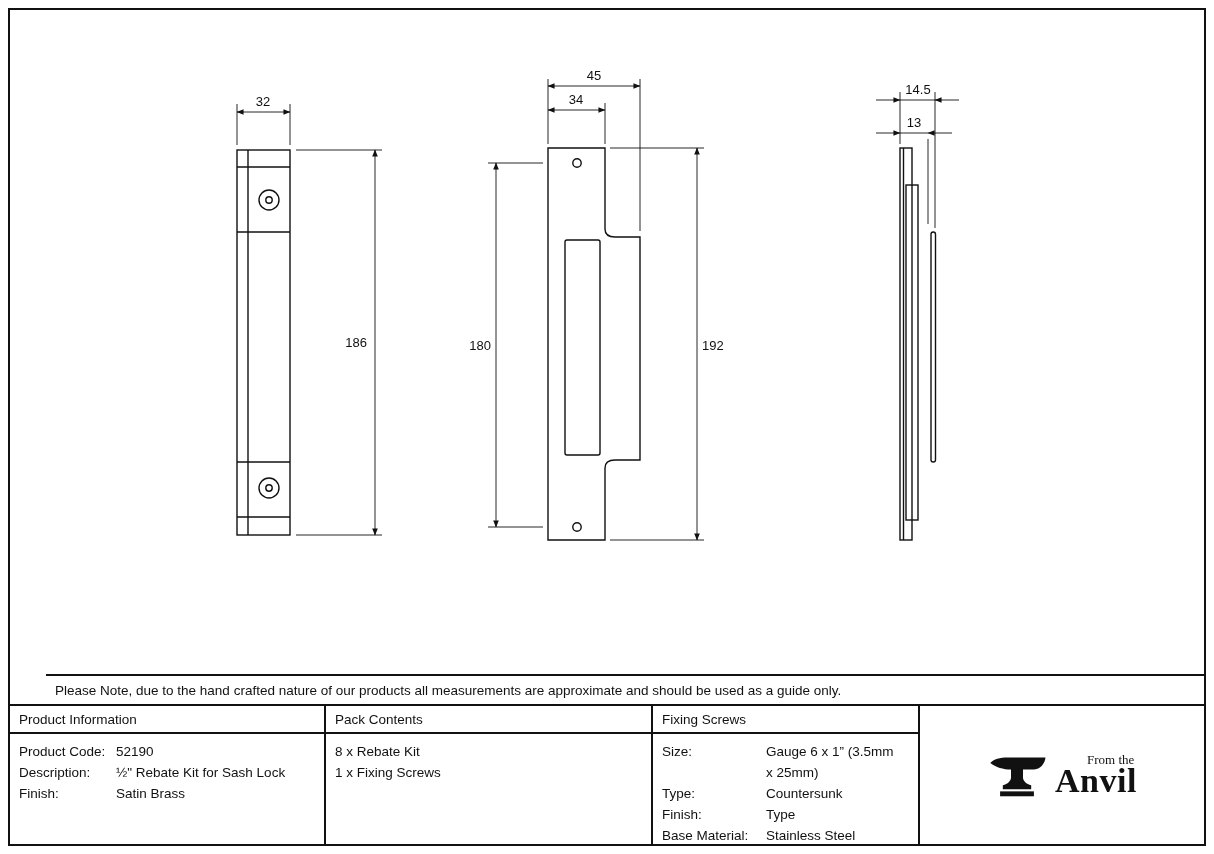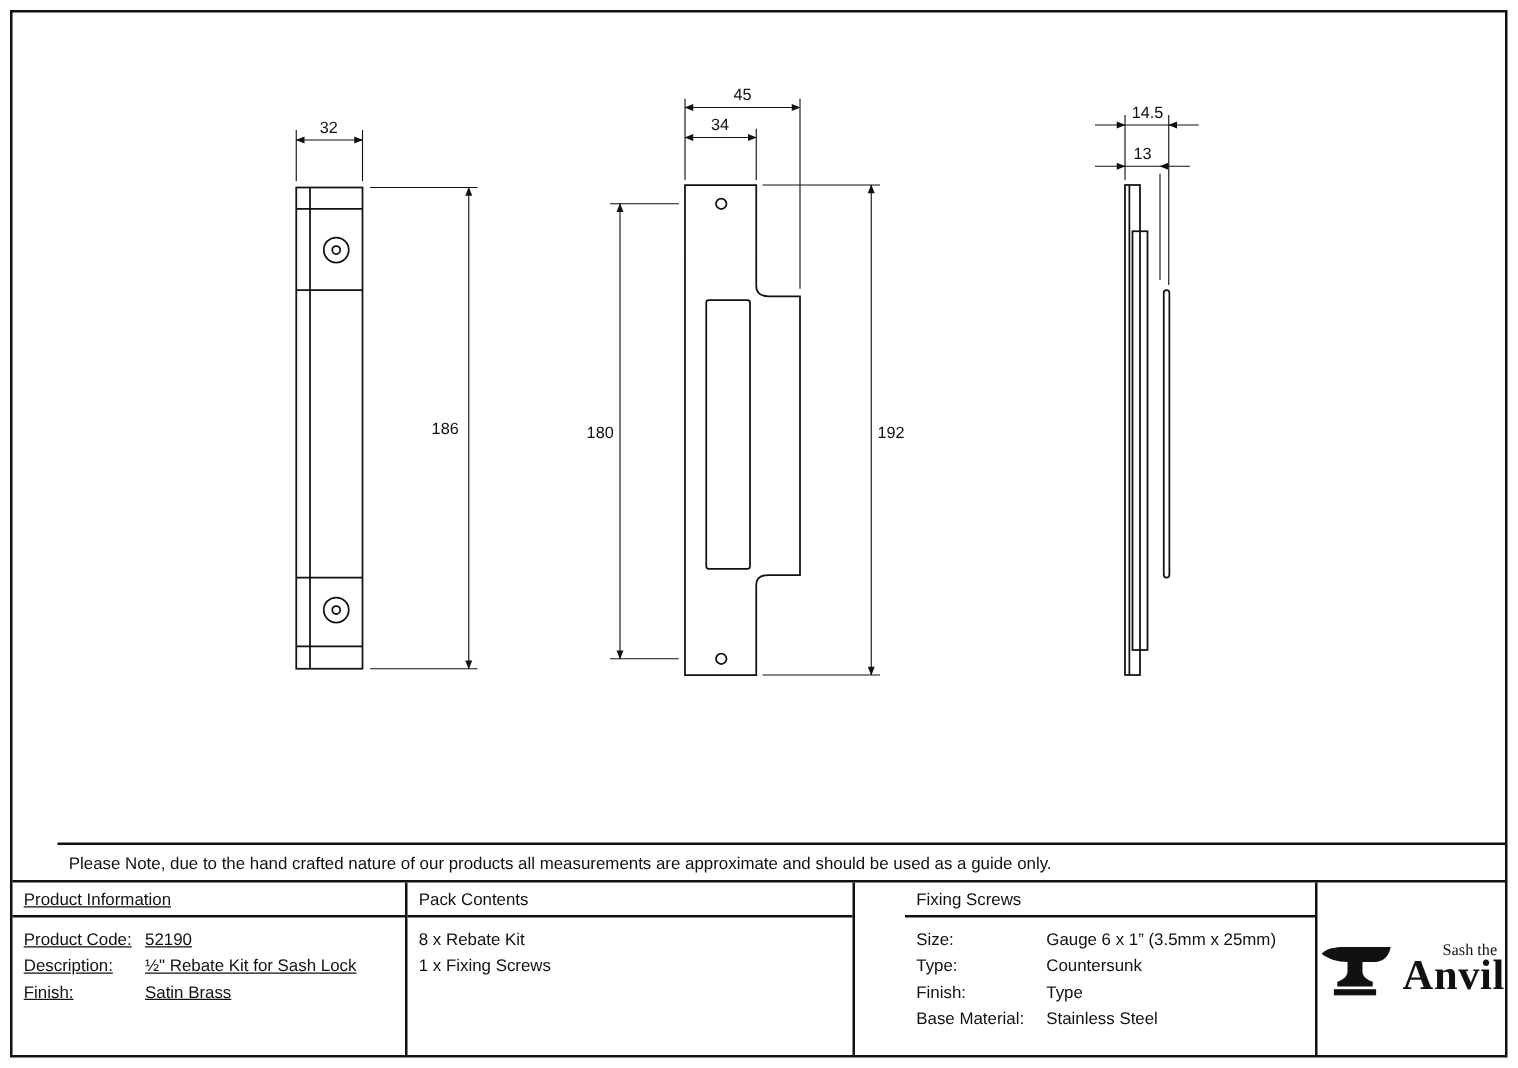--- a/index.html
+++ b/index.html
@@ -15,23 +15,23 @@
   .drawing-area { flex:1 1 auto; position:relative; overflow:hidden; }
   .drawing-area svg { display:block; }
   svg text { font:13px "Liberation Sans", sans-serif; fill:#111; stroke:none; }
 
   .note-bar {
     border-top:2px solid #111; height:30px; flex:0 0 30px;
     display:flex; align-items:center; padding-left:9px; font-size:13.5px;margin-left:36px;
   }
   .info-table { border-top:2px solid #111; height:140px; flex:0 0 140px; display:flex; }
   .col { border-right:2px solid #111; display:flex; flex-direction:column; }
-  .col-product { width:316px;text-decoration:underline; }
-  .col-pack { width:358px; }
-  .col-screws { width:330px;margin-left:40px; }
+  .col-product { width:316px; }
+  .col-pack { width:327px; }
+  .col-screws { width:267px; }
   .col-brand {
     border-right:none; flex:1 1 auto;
     display:flex; flex-direction:row; align-items:center; justify-content:center; gap:8px;
   }
   .col-header {
     border-bottom:2px solid #111; height:28px; flex:0 0 28px;
     display:flex; align-items:center; padding-left:9px; font-size:13.5px;
   }
   .col-body { padding:7px 20px 0 9px; font-size:13.5px; line-height:21px; }
   .kv-row { display:flex; }
@@ -192,20 +192,20 @@
           </div>
         </div>
       </div>
 
       <div class="col col-brand">
         <svg class="brand-anvil-icon" viewBox="0 0 110 92">
           <path d="M6,24 C16,32 30,36 44,36 L44,50 C44,57 38,62 29,65 L29,72 L81,72 L81,65 C72,62 66,57 66,50 L66,36 L86,36 C97,35 104,28 107,16 L107,14 L38,14 C24,14 12,17 6,24 Z" fill="#111"></path>
           <rect x="24" y="76" width="62" height="9" fill="#111"></rect>
         </svg>
         <div class="brand-text">
-          <span class="brand-tagline">Sash the</span>
+          <span class="brand-tagline">From the</span>
           <span class="brand-name">Anvil</span>
         </div>
       </div>
 
     </div>
   </div>
 </div>
 
 </body></html>

